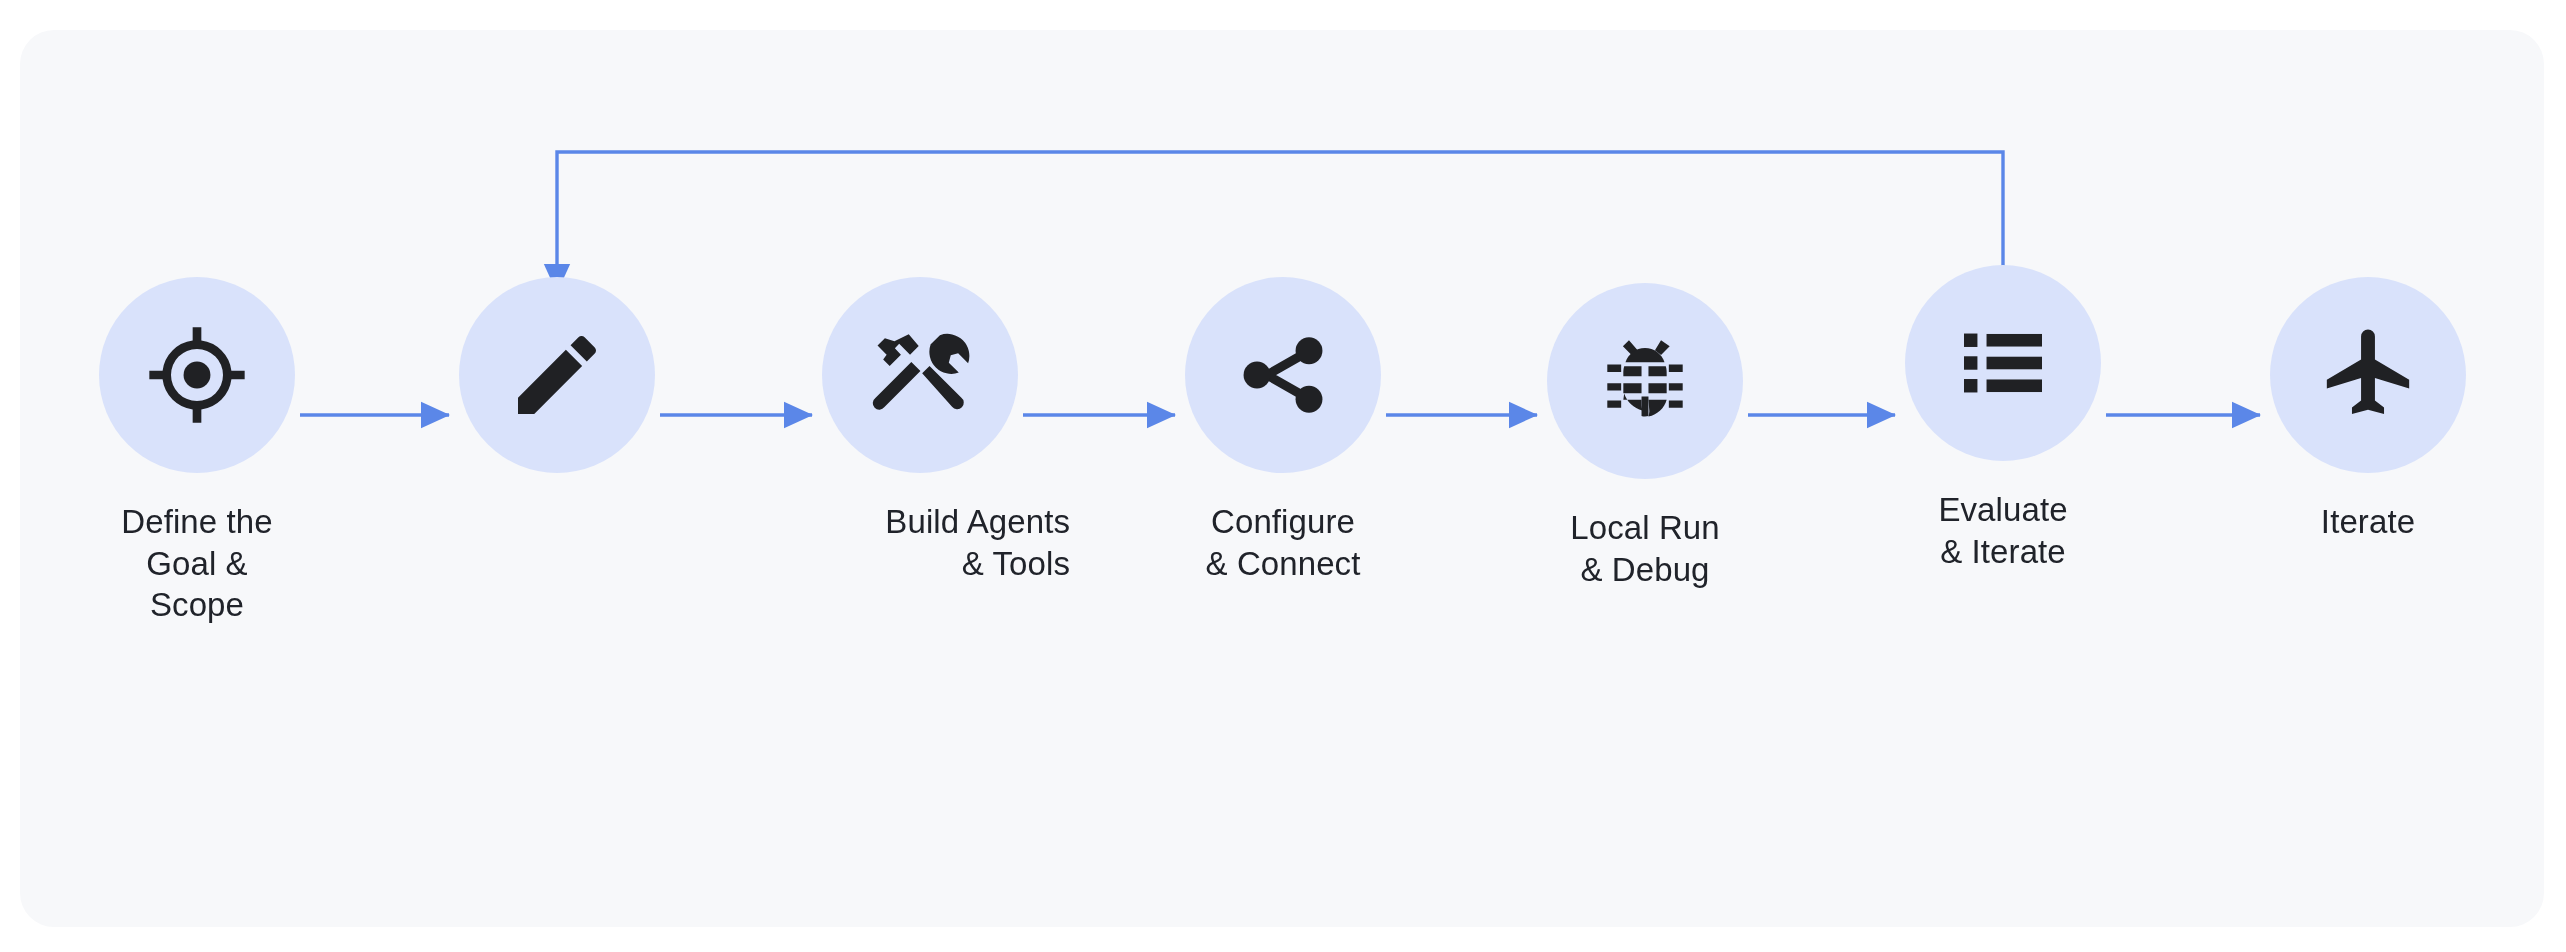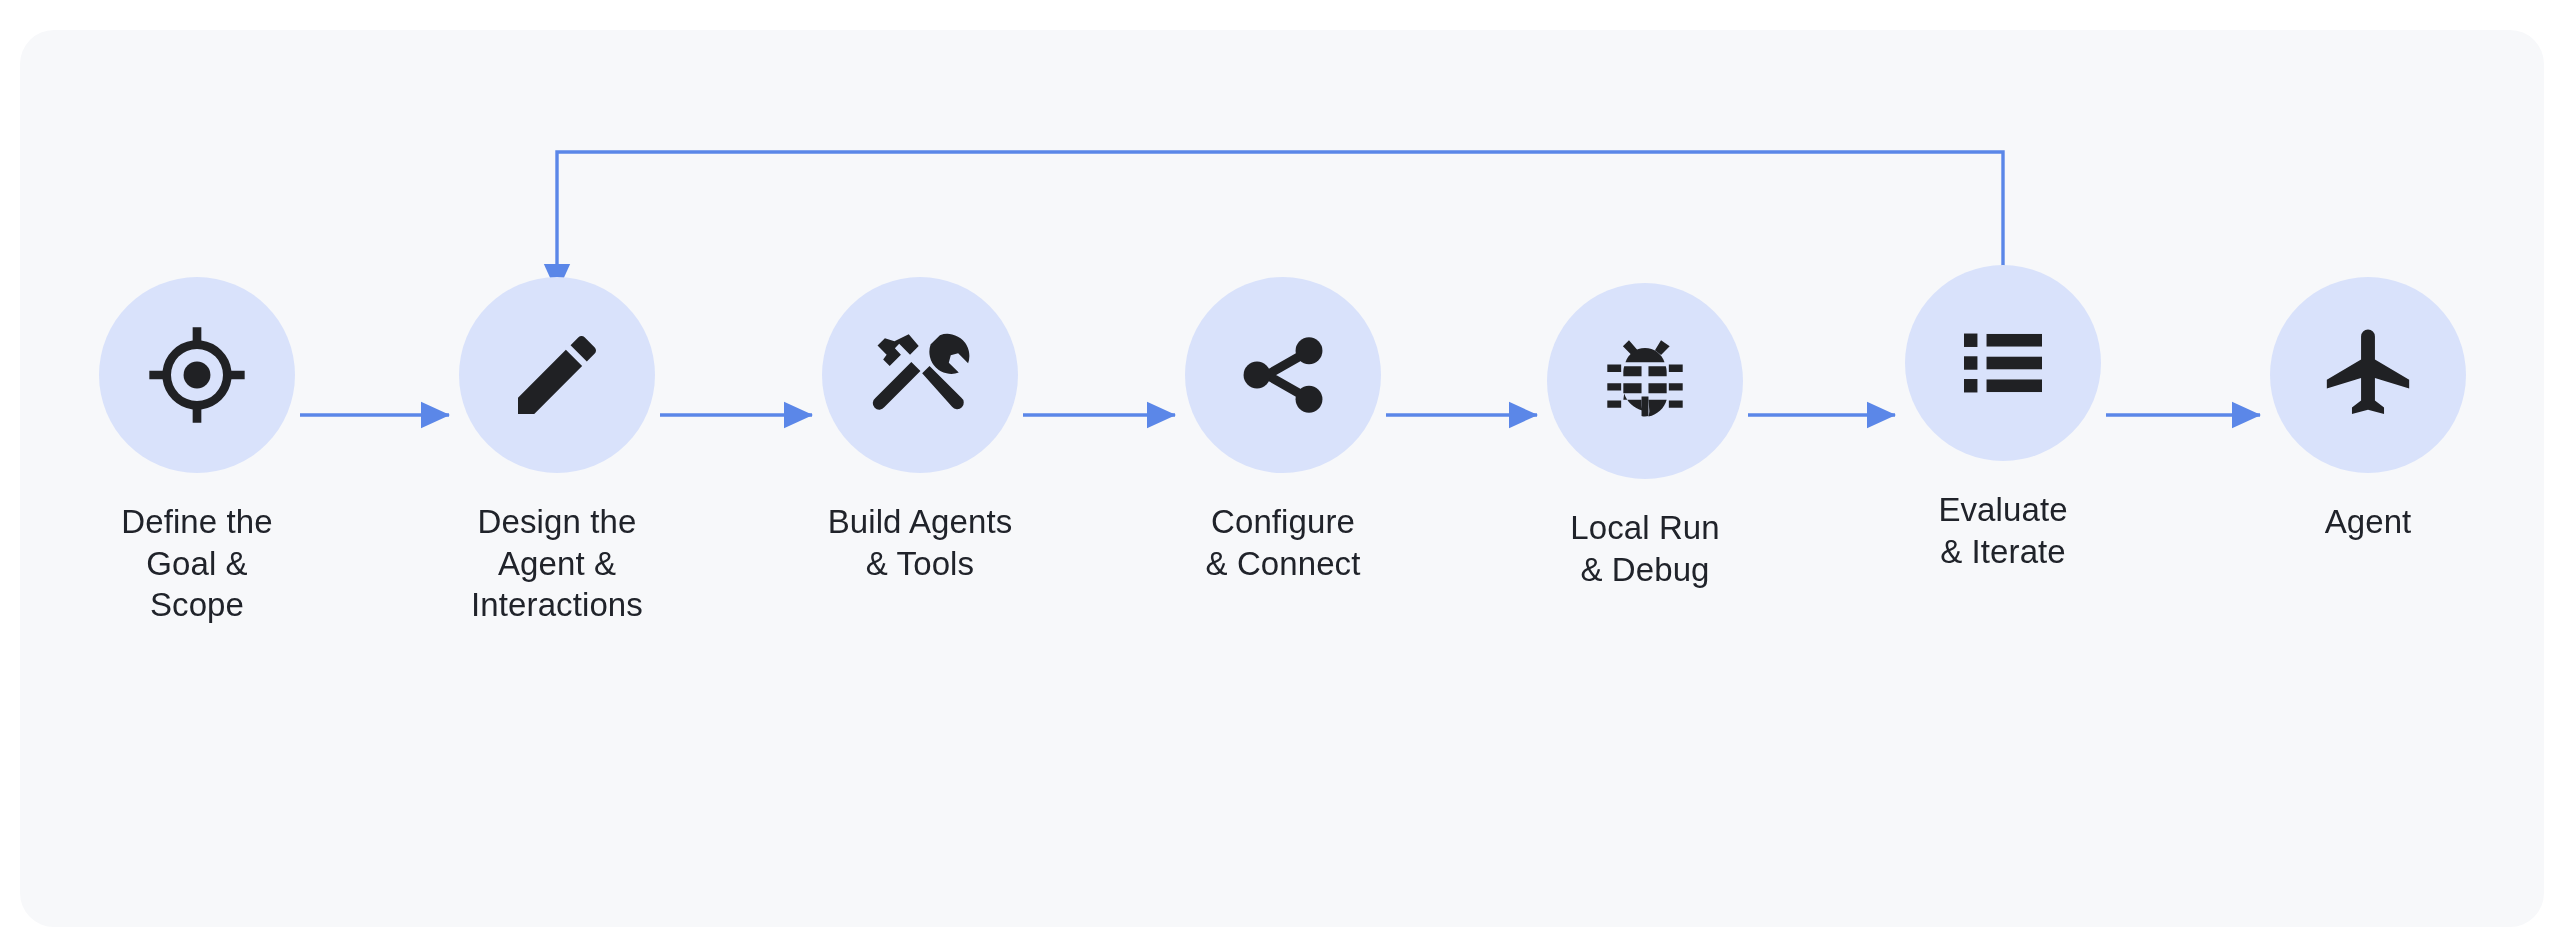--- a/index.html
+++ b/index.html
@@ -131,26 +131,23 @@
     </div>
 
     <div class="step" style="left:557px; top:277px;">
       <div class="step-circle">
         <span class="step-icon">
           <svg viewBox="0 0 24 24">
             <path fill="#202124" d="M3 17.25V21h3.75L17.8 9.94l-3.75-3.75L3 17.25zM20.71 7.04a1 1 0 0 0 0-1.41l-2.34-2.34a1 1 0 0 0-1.41 0l-1.83 1.83l3.75 3.75l1.83-1.83z"></path>
           </svg>
         </span>
       </div>
-      <div class="step-label">Design the
-Agent &amp;
-Interactions</div>
-    </div>
-
-    <div class="step" style="left:920px; top:277px;">
+    </div>
+
+    <div class="step" style="left:920px; top:277px;text-align:right;">
       <div class="step-circle">
         <span class="step-icon">
           <svg viewBox="0 0 24 24">
             <path fill="#202124" d="M1.7 17.3L10 9l2.1 2.1l-8.3 8.3a1.5 1.5 0 1 1-2.1-2.1z"></path>
             <path fill="#202124" d="M14.3 5.1L16.6 2.8a5.1 5.1 0 0 1 5.3 1.2a5.1 5.1 0 0 1 1.2 5.3l-2.3-2.3l-1.7.45l-.45 1.7l2.3 2.3a5.1 5.1 0 0 1-5.3-1.2a5.1 5.1 0 0 1-1.2-5.3z"></path>
             <path fill="#202124" d="M12.5 11.6l1.7-1.7l7.3 7.3a1.5 1.5 0 1 1-2.1 2.1z"></path>
             <path fill="#202124" d="M9.4 2.6L6.1 4.2L3.9 3.5L2.2 5.2l2.1 2.1l-.8 1.1l1.5 1.5l2.6-2.6L6.2 5.8l1-1l2.5 2.5l2-2z"></path>
           </svg>
         </span>
       </div>
@@ -209,17 +206,17 @@
     </div>
 
     <div class="step" style="left:2368px; top:277px;">
       <div class="step-circle">
         <span class="step-icon">
           <svg viewBox="0 0 24 24">
             <path fill="#202124" d="M21.5 15.1v-2L13.6 8.4V3.1a1.6 1.6 0 1 0-3.2 0v5.3L2.5 13.1v2l7.9-2.4v5.2l-2.1 1.6v1.5l3.7-1l3.7 1v-1.5l-2.1-1.6v-5.2z"></path>
           </svg>
         </span>
       </div>
-      <div class="step-label">Agent</div>
+      <div class="step-label">Iterate</div>
     </div>
 
   </div>
 </div>
 
 </body></html>

